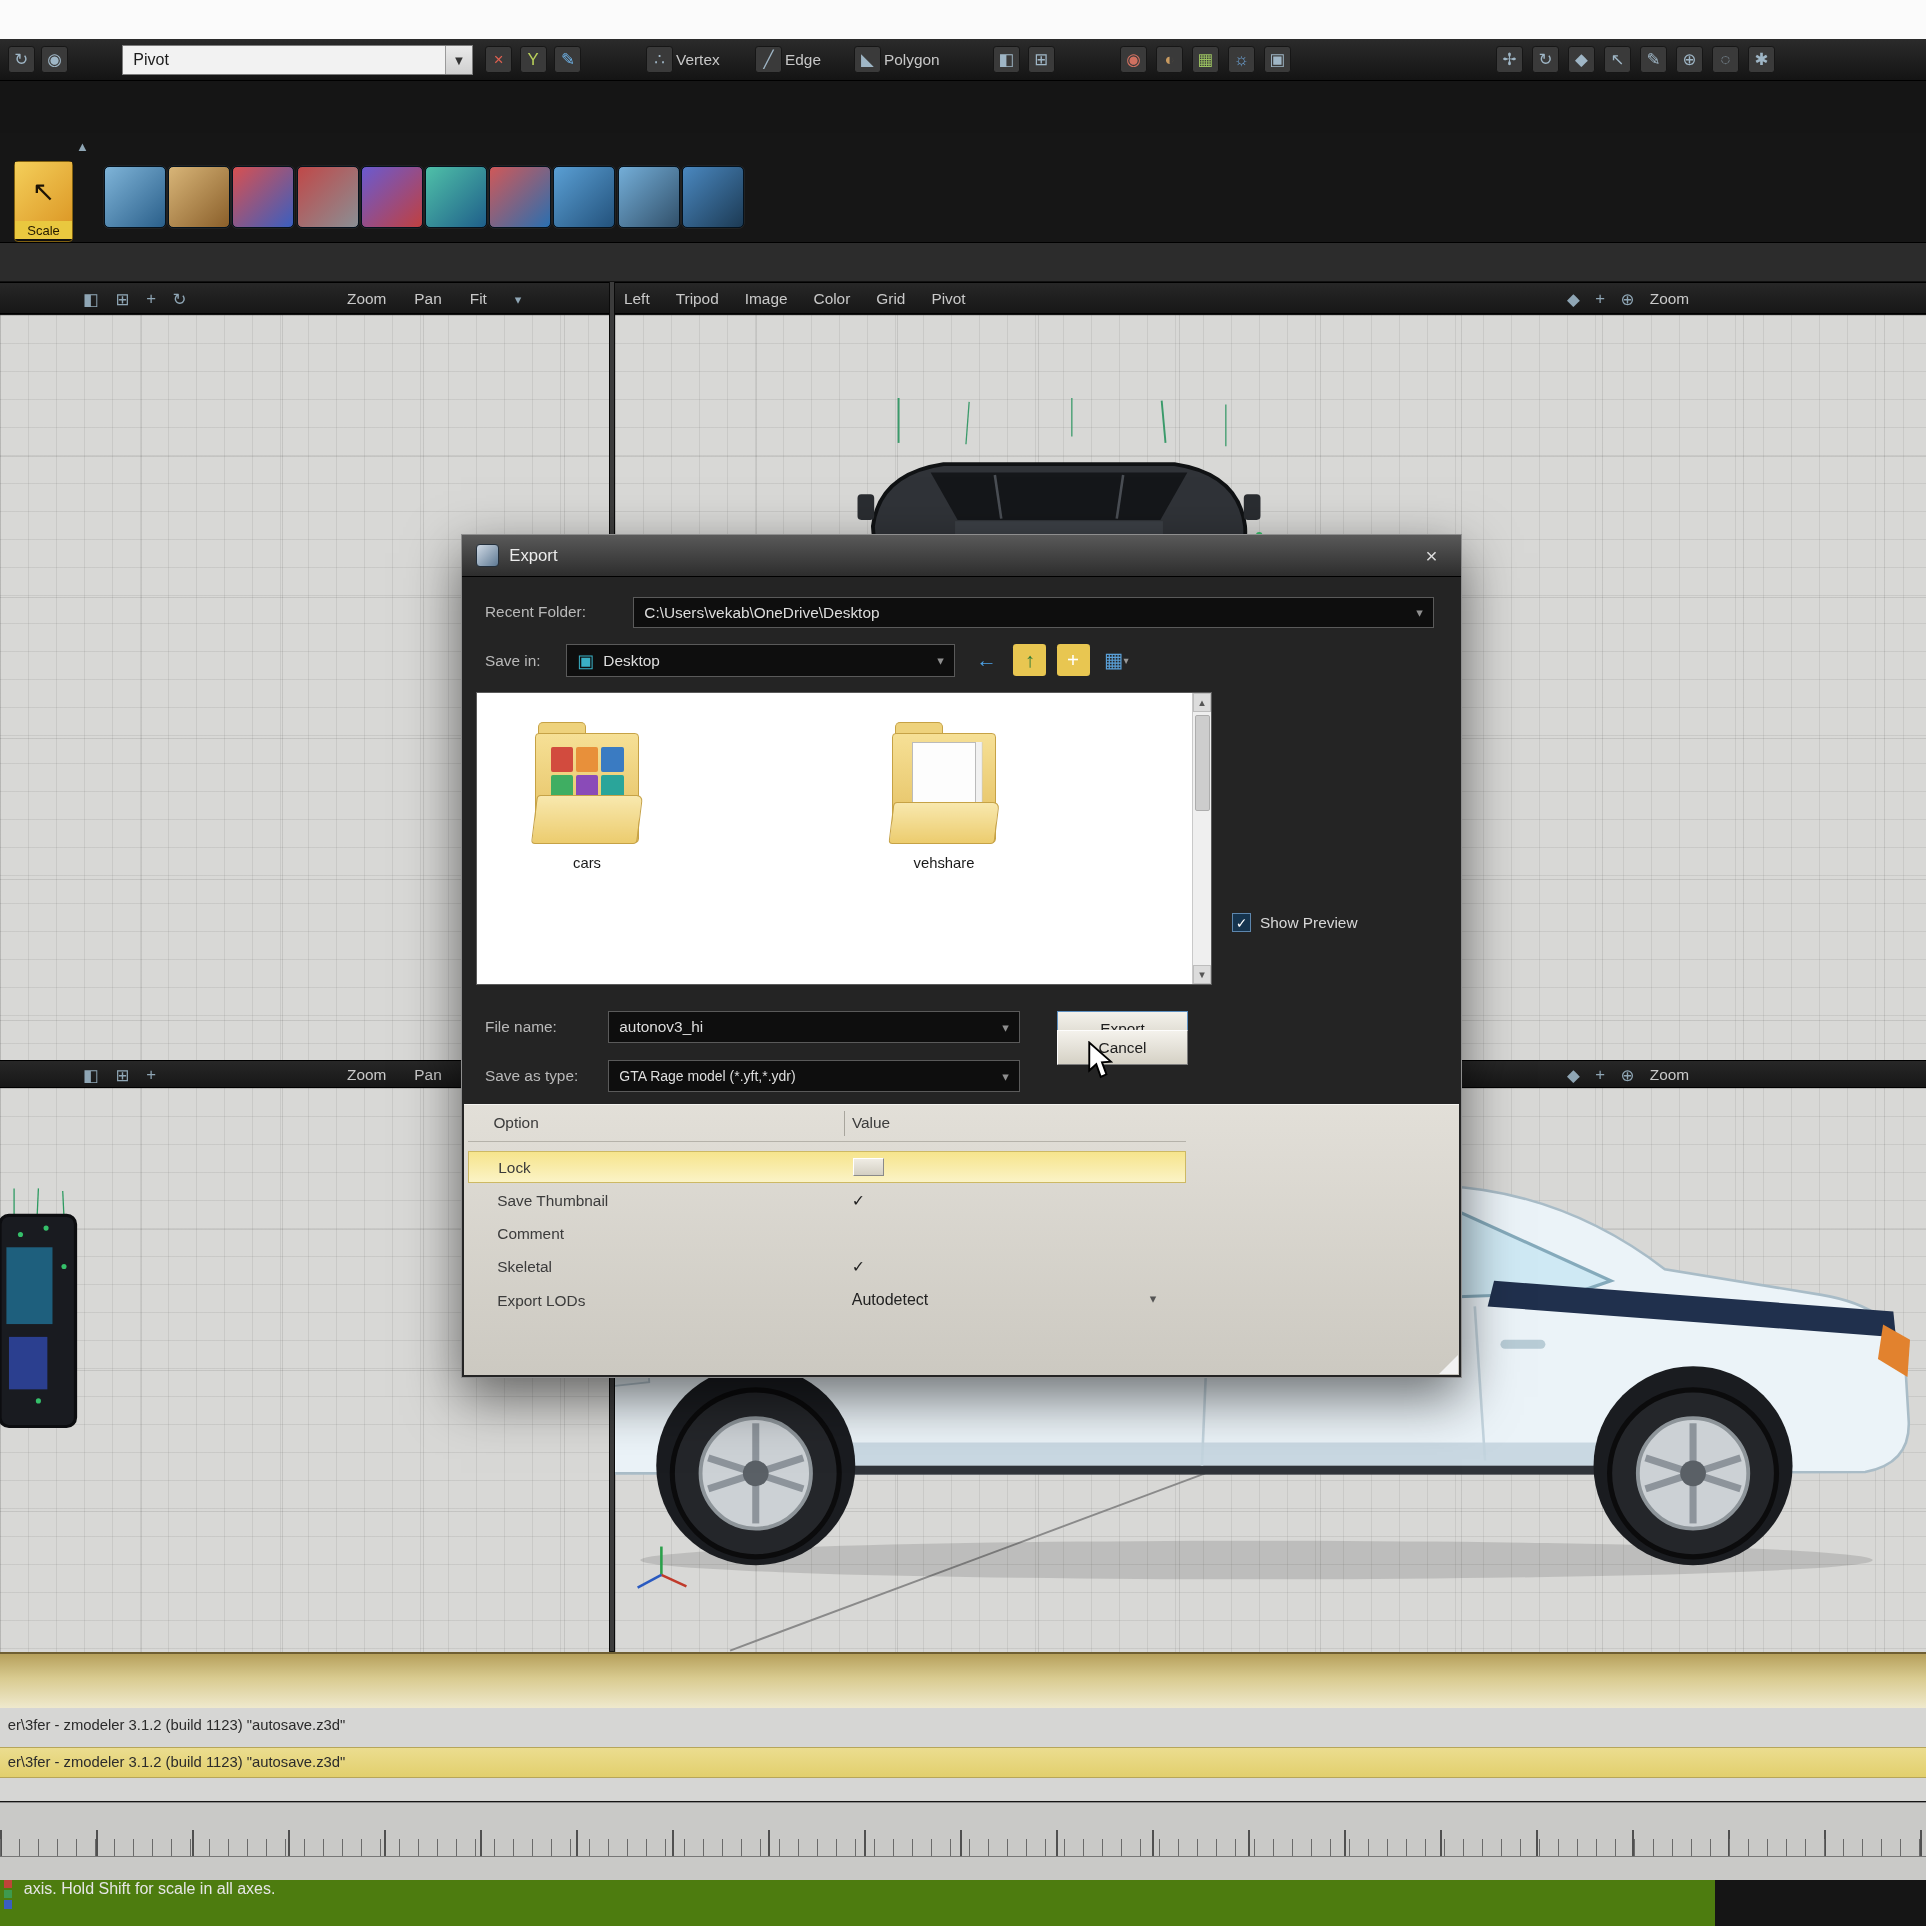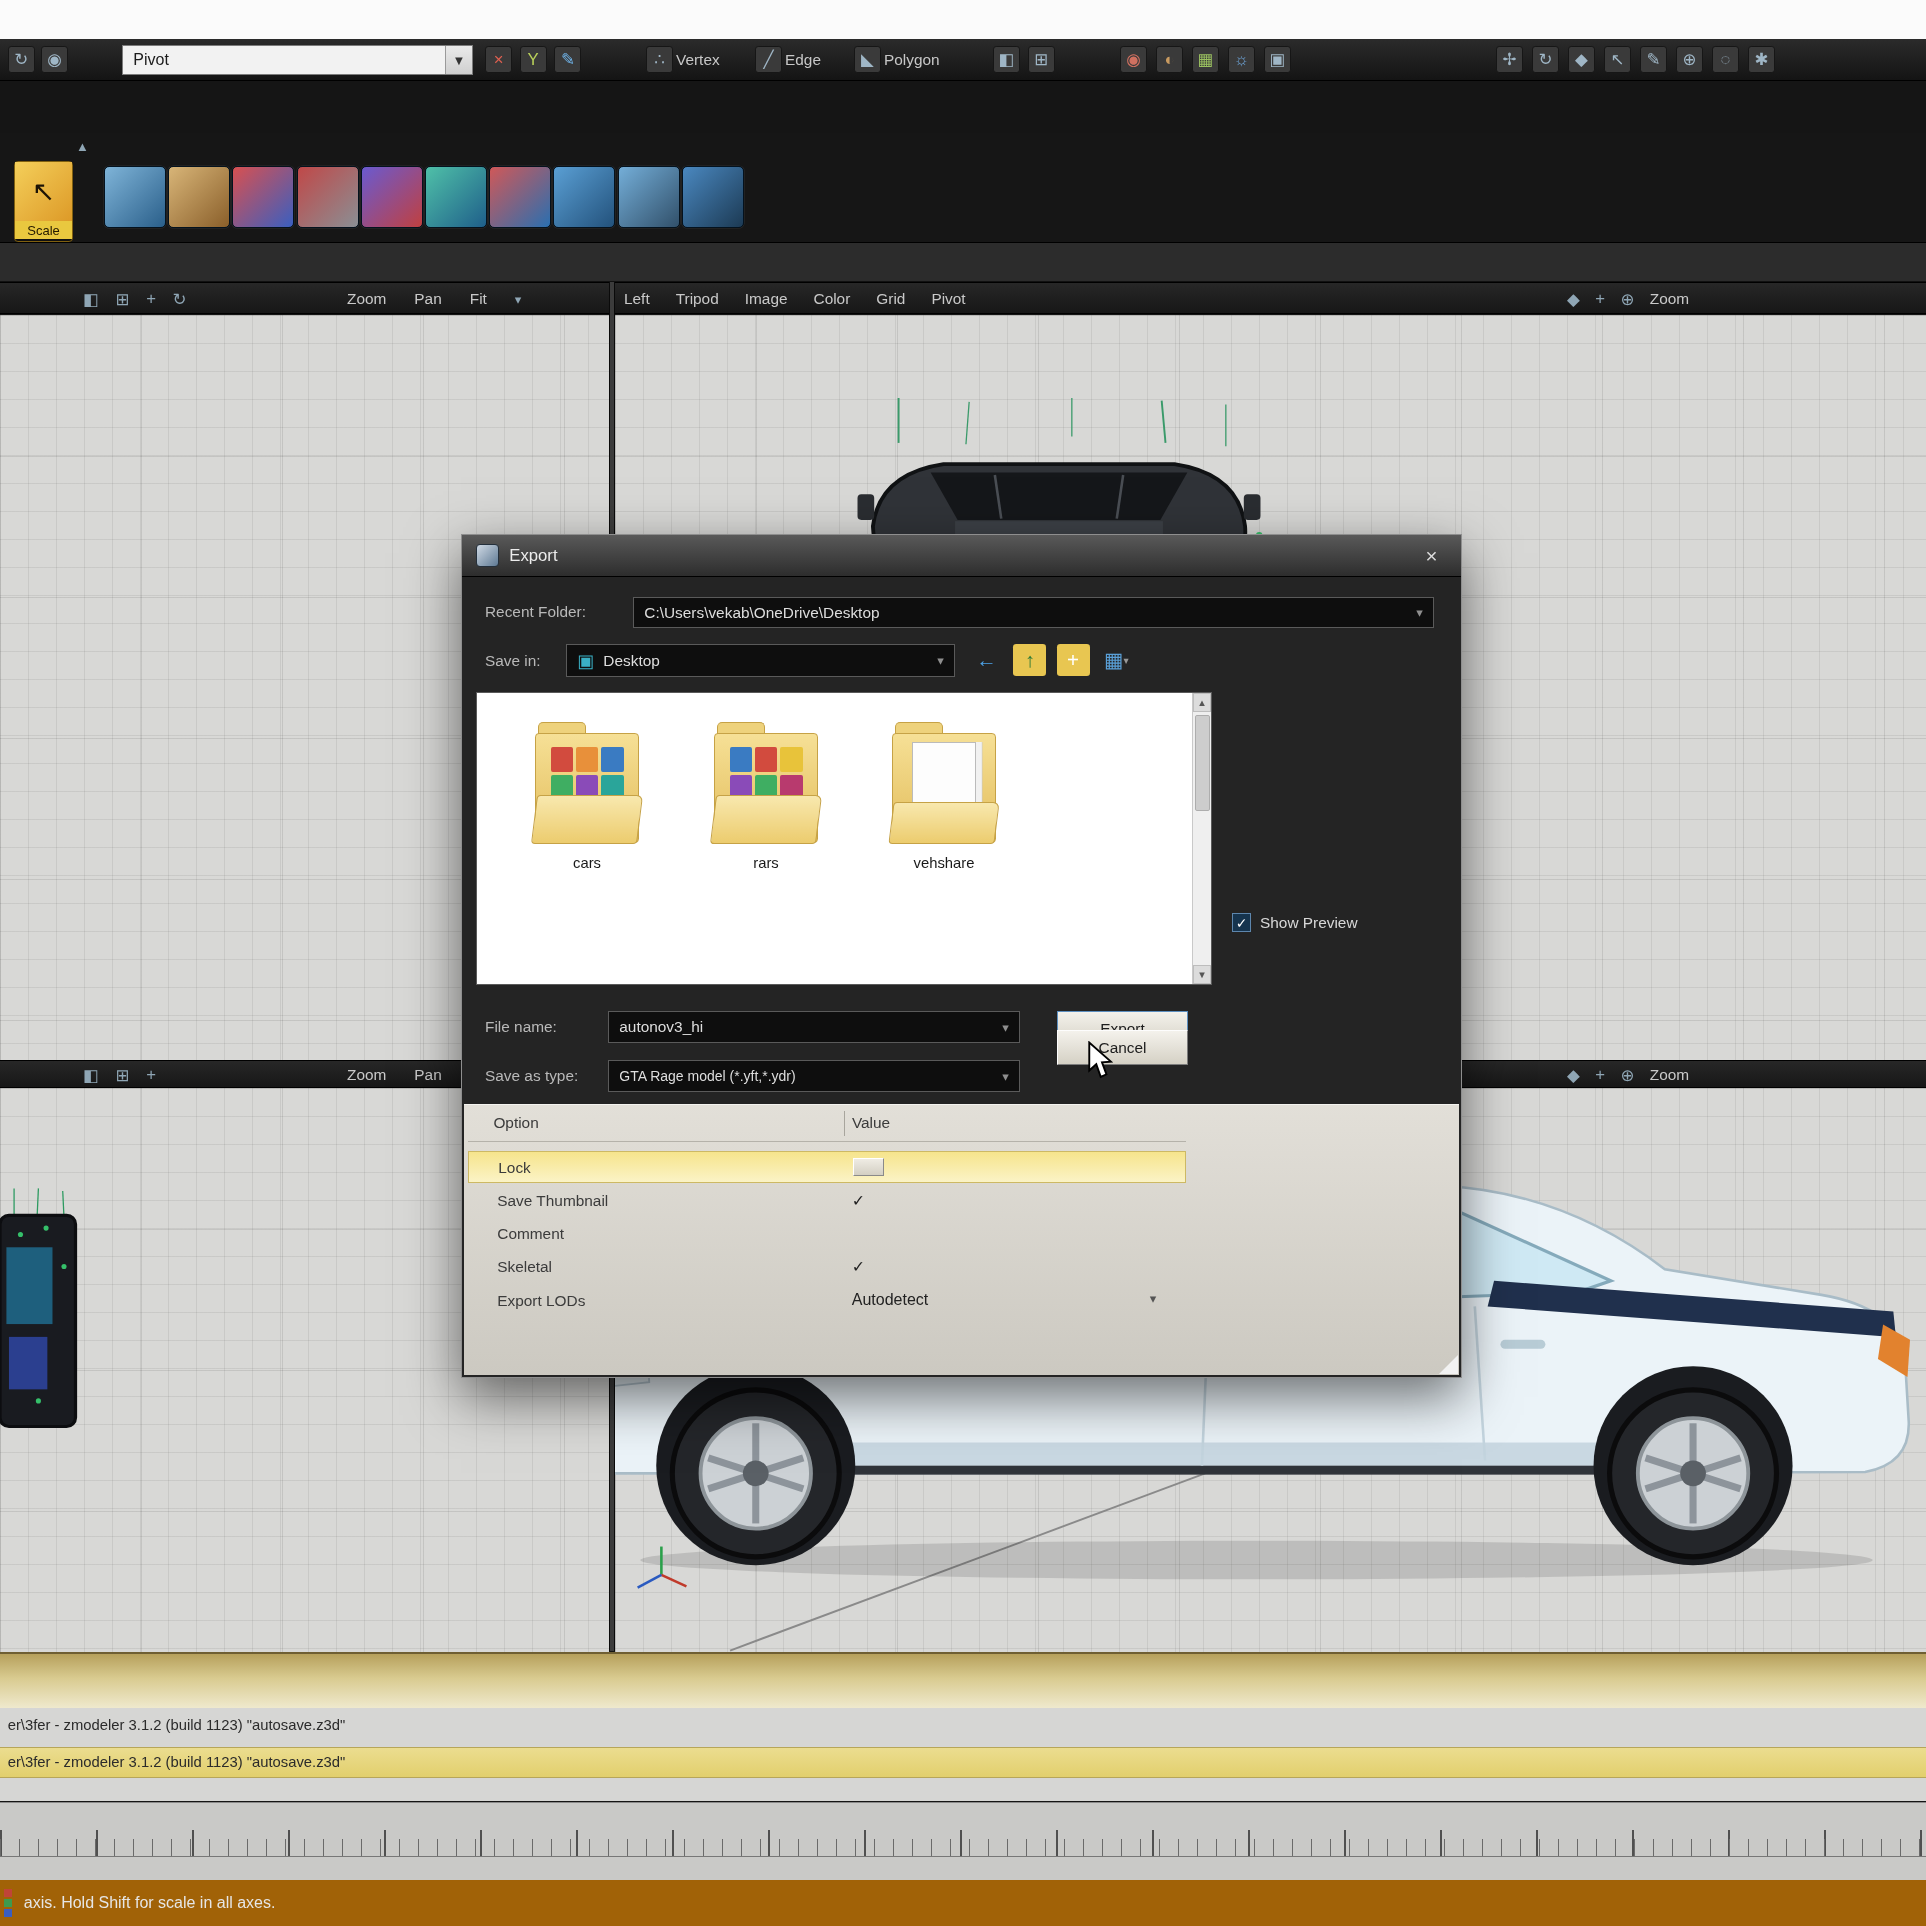--- a/index.html
+++ b/index.html
@@ -40,21 +40,21 @@
  linear-gradient(90deg,rgba(70,70,70,.14) 1.3px,transparent 1.3px);
  background-size:28px 28px,28px 28px,141px 141px,141px 141px}
 .vdivider{position:absolute;background:#3c3c3c;border-left:0.6px solid #0a0a0a;border-right:0.6px solid #0a0a0a}
 
 
 .goldband{left:0;top:1652px;width:1926px;height:56px;background:linear-gradient(#b6a05c 0%,#d9cb90 45%,#efe9cd 100%);border-top:2.6px solid #6f5f33}
 .logarea{left:0;top:1708px;width:1926px;height:93px;background:#d6d6d4}
 .logline{position:absolute;left:7.7px;font-size:14.8px;color:#2b2b2b;white-space:nowrap}
 .loghl{position:absolute;left:0;top:39px;width:1926px;height:31px;background:linear-gradient(#ebdd8f,#e2cf6d);border-top:0.6px solid #b7a659;border-bottom:0.6px solid #b7a659}
 .rulerzone{left:0;top:1802px;width:1926px;height:78px;background:#c9c9c7;border-top:0.6px solid #8a8a8a}
-.statusbar{left:0;top:1880px;width:1926px;height:46px;background:#a16207;display:flex;align-items:center}
+.statusbar{left:0;top:1880px;width:1715px;height:46px;background:#4d7c0f;display:flex;}
 
 
 .dialog{position:absolute;left:461px;top:534px;width:1001px;height:844px;background:#242424;border:1.9px solid #8e8e8e;box-shadow:0 19px 51px rgba(0,0,0,.55);z-index:10}
 .titlebar{position:absolute;left:0;top:0;right:0;height:42px;background:linear-gradient(#595959,#2d2d2d);display:flex;align-items:center;padding:0 14px;border-bottom:0.6px solid #000}
 .ticon{width:23px;height:23px;border-radius:3.9px;background:linear-gradient(135deg,#cfd9e4,#5f7a94);border:0.6px solid #24303c;margin-right:10.3px}
 .ttext{color:#ececec;font-size:16.7px}
 .tclose{margin-left:auto;color:#dcdcdc;font-size:20.5px;width:31px;text-align:center}
 .dlabel{position:absolute;color:#b9b9b9;font-size:15.4px;white-space:nowrap}
 .dcombo{position:absolute;background:#0e0e0e;border:0.6px solid #5a5a5a;color:#dedede;font-size:15.4px;display:flex;align-items:center;padding:0 10.3px;white-space:nowrap;overflow:hidden}
 .dcombo .arr{margin-left:auto;color:#8f8f8f;font-size:13px;padding-left:6.4px}
@@ -362,39 +362,20 @@
               <span style="background:#8a4bb8"></span>
               <span style="background:#2aa59a"></span>
             <span style="background:#e8c33a"></span>
               <span style="background:#b83a6e"></span>
               <span style="background:#2c4a7c"></span>
           </span>
           <span class="ffront"></span>
         </div>
         <div class="folder-label">cars</div>
       </div>
-      <div class="folder-item" style="left:225px">
-        <div class="folder">
-          <span class="ftab"></span>
-            <span class="fback"></span>
-          <span class="thumbs">
-            <span style="background:#3a7bc2"></span>
-              <span style="background:#d24b3e"></span>
-              <span style="background:#e8c33a"></span>
-            <span style="background:#8a4bb8"></span>
-              <span style="background:#3fae62"></span>
-              <span style="background:#b83a6e"></span>
-            <span style="background:#2aa59a"></span>
-              <span style="background:#e8903a"></span>
-              <span style="background:#2c4a7c"></span>
-          </span>
-          <span class="ffront"></span>
-        </div>
-        <div class="folder-label">rars</div>
-      </div>
       <div class="folder-item" style="left:403px">
         <div class="folder">
           <span class="ftab"></span>
             <span class="fback"></span>
           <span class="pages"></span>
           <span class="ffront" style="height:42px"></span>
         </div>
         <div class="folder-label">vehshare</div>
       </div>
       <div class="vscroll">

